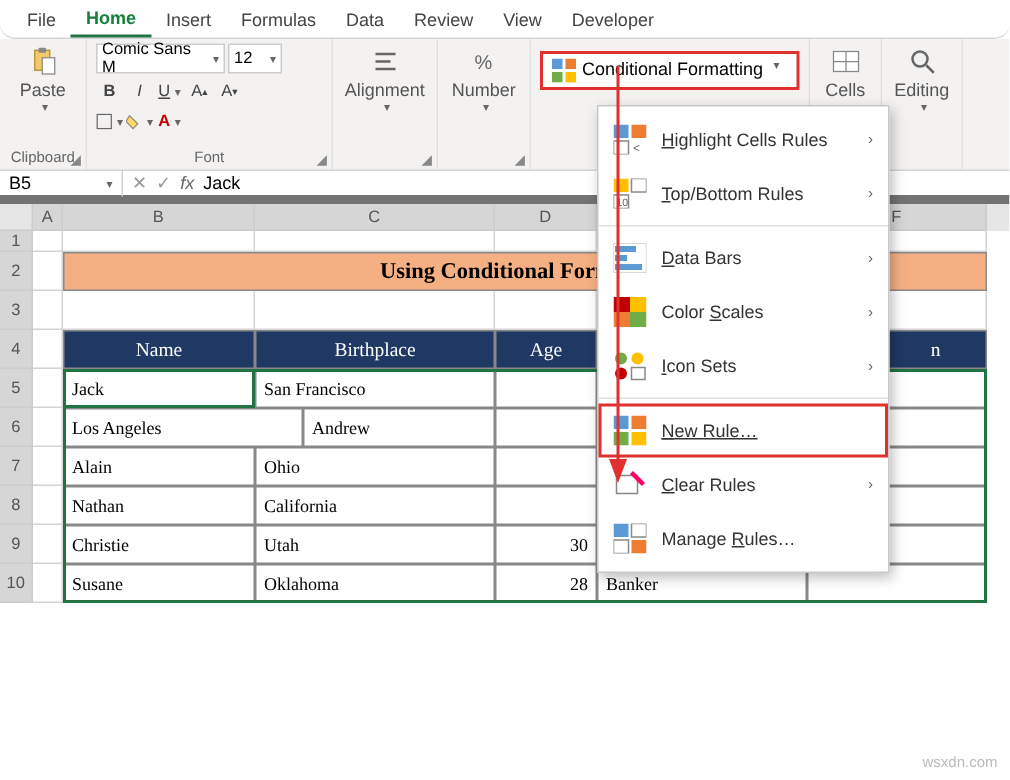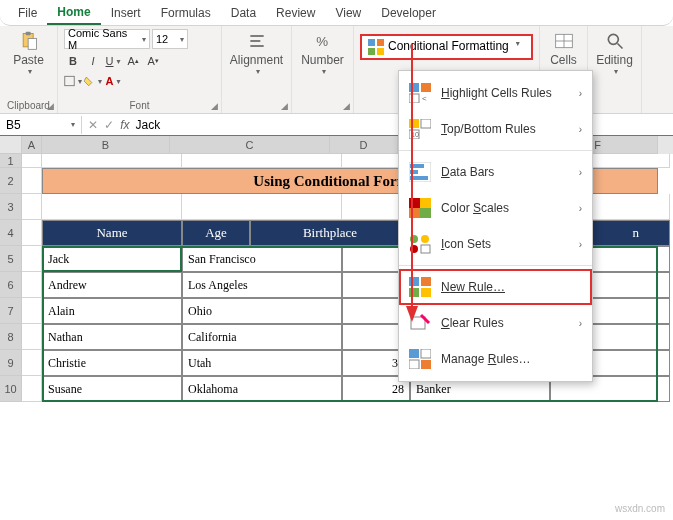--- a/index.html
+++ b/index.html
@@ -20,38 +20,38 @@
 .row { display: flex; align-items: center; gap: 2px; }
 .fontbox { border: 1px solid #ccc; background: #fff; height: 20px; font-size: 11px; padding: 1px 3px; display: flex; align-items: center; justify-content: space-between; }
 .dd { font-size: 8px; color: #666; margin-left: 3px; }
 .mini-btn { width: 18px; height: 18px; display: flex; align-items: center; justify-content: center; font-size: 11px; color: #444; }
 
 
 .cf-btn { border: 2px solid #e03030; display: flex; align-items: flex-start; padding: 3px 6px; gap: 4px; background: #fff; }
 .cf-icon { width: 16px; height: 16px; }
 
 
-.fbar { display: flex; align-items: center; height: 22px; border-bottom: 1px solid #737373; font-size: 12px; }
+.fbar { display: flex; align-items: center; height: 22px; border-bottom: 6px solid #737373; font-size: 12px; }
 .namebox { width: 82px; border-right: 1px solid #d4d4d4; padding: 2px 6px; display: flex; justify-content: space-between; align-items: center; }
 .fx-area { display: flex; align-items: center; padding-left: 6px; gap: 6px; }
 .fx-sym { font-style: italic; color: #666; }
 
 
 .grid { display: flex; flex-direction: column; }
 .colhdrs { display: flex; height: 18px; background: #e6e6e6; font-size: 11px; color: #555; }
 .colhdrs .corner { width: 22px; border-right: 1px solid #ccc; border-bottom: 1px solid #ccc; background: #e6e6e6; }
 .ch { text-align: center; border-right: 1px solid #ccc; border-bottom: 1px solid #ccc; display: flex; align-items: center; justify-content: center; background: #d6d6d6; }
 .rows { display: flex; }
 .rowhdrs { display: flex; flex-direction: column; width: 22px; }
 .rh { height: 26px; border-right: 1px solid #ccc; border-bottom: 1px solid #ccc; background: #d6d6d6; color: #555; font-size: 11px; display: flex; align-items: center; justify-content: center; }
 .cells { position: relative; }
 .cellrow { display: flex; height: 26px; }
 .cell { border-right: 1px solid #d4d4d4; border-bottom: 1px solid #d4d4d4; padding: 3px 5px; font-size: 12px; display: flex; align-items: center; }
 .cell.colA { width: 20px; }
-.cell.colB { width: 140px; }
+.cell.colB { width: 128px; }
 .cell.colC { width: 160px; }
 .cell.colD { width: 68px; justify-content: flex-end; }
 .cell.colE { width: 140px; }
 .cell.colF { width: 120px; }
 
 
 .rows .rowhdrs .rh:first-child { height: 14px; }
 .cellrow.r1 { height: 14px; }
 
 
@@ -279,39 +279,39 @@
           <div class="cell colB"></div>
           <div class="cell colC"></div>
           <div class="cell colD"></div>
           <div class="cell colE"></div>
           <div class="cell colF"></div>
         </div>
 
       <div class="cellrow">
         <div class="cell colA"></div>
         <div class="cell hdrcell colB">Name</div>
+        <div class="cell hdrcell colC">Birthplace</div>
         <div class="cell hdrcell colD" style="justify-content:center">Age</div>
-        <div class="cell hdrcell colC">Birthplace</div>
         <div class="cell hdrcell colE"></div>
         <div class="cell hdrcell colF" style="justify-content:flex-end;padding-right:30px">n</div>
       </div>
 
       <div class="cellrow">
         <div class="cell colA"></div>
         <div class="cell datacell colB active-cell">Jack</div>
         <div class="cell datacell colC">San Francisco</div>
         <div class="cell datacell colD"></div>
         <div class="cell datacell colE"></div>
         <div class="cell datacell colF"></div>
       </div>
 
       <div class="cellrow">
         <div class="cell colA"></div>
+        <div class="cell datacell colC">Los Angeles</div>
         <div class="cell datacell colB">Andrew</div>
-        <div class="cell datacell colC">Los Angeles</div>
         <div class="cell datacell colD"></div>
         <div class="cell datacell colE"></div>
         <div class="cell datacell colF"></div>
       </div>
 
       <div class="cellrow">
         <div class="cell colA"></div>
         <div class="cell datacell colB">Alain</div>
         <div class="cell datacell colC">Ohio</div>
         <div class="cell datacell colD"></div>

